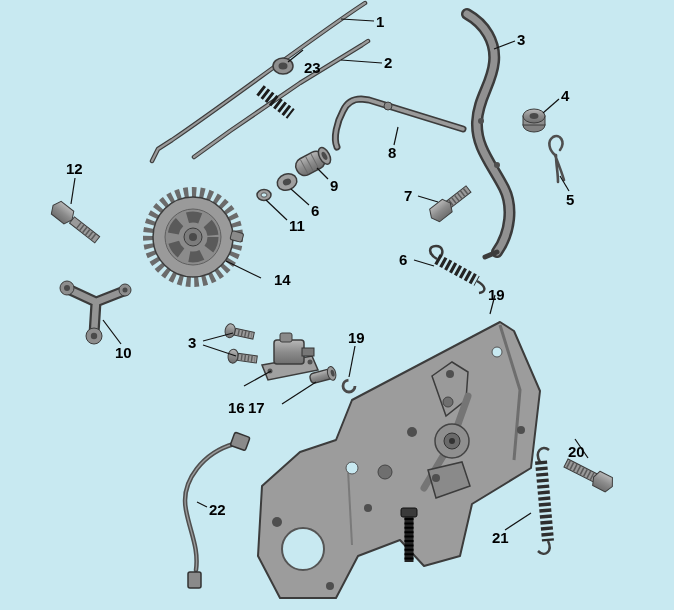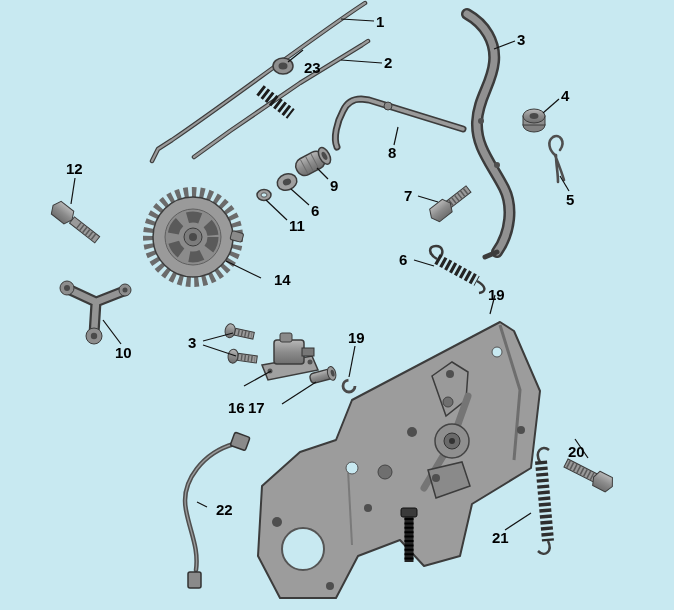--- a/index.html
+++ b/index.html
@@ -255,16 +255,16 @@
 <div class="callout" style="left:66px;top:161px">12</div>
 <div class="callout" style="left:115px;top:345px">10</div>
 <div class="callout" style="left:274px;top:272px">14</div>
 <div class="callout" style="left:188px;top:335px">3</div>
 <div class="callout" style="left:228px;top:400px">16</div>
 <div class="callout" style="left:248px;top:400px">17</div>
 <div class="callout" style="left:348px;top:330px">19</div>
 <div class="callout" style="left:488px;top:287px">19</div>
 <div class="callout" style="left:568px;top:444px">20</div>
 <div class="callout" style="left:492px;top:530px">21</div>
-<div class="callout" style="left:216px;top:502px">22</div>
+<div class="callout" style="left:209px;top:502px">22</div>
 <div class="callout" style="left:304px;top:60px">23</div>
 
 </div>
 
 </body></html>

